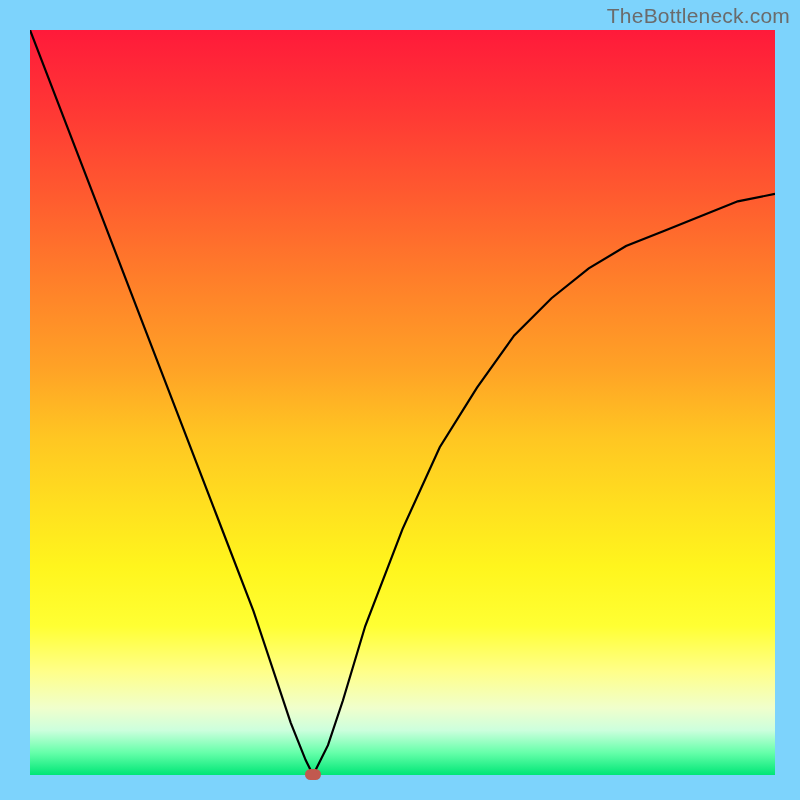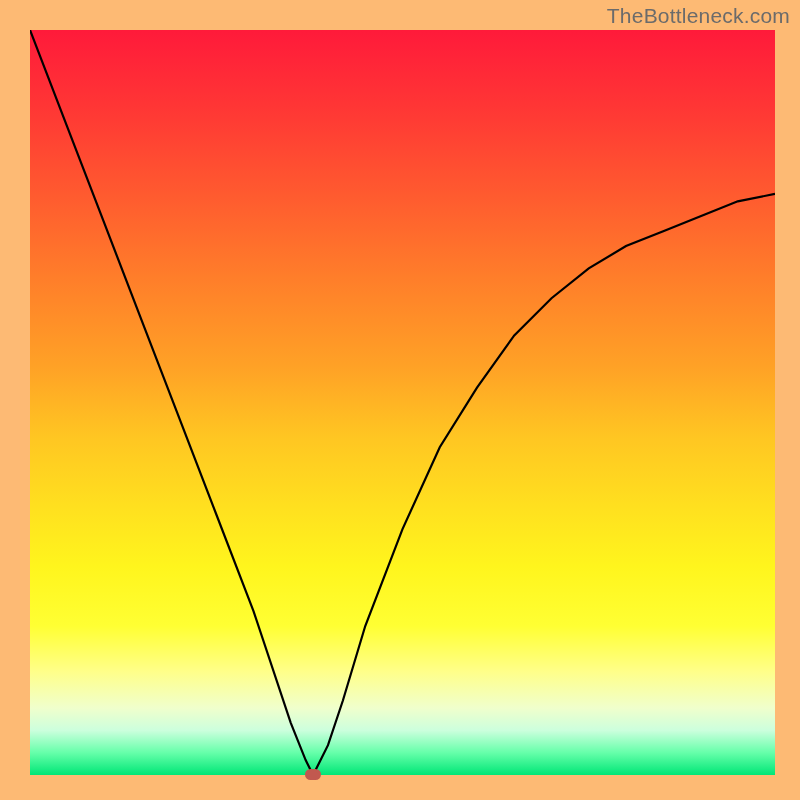--- a/index.html
+++ b/index.html
@@ -10,21 +10,21 @@
     position: relative;
     font-family: Arial, sans-serif;
     overflow: hidden;
   }
   .frame {
     position: absolute;
     top: 0;
     left: 0;
     width: 800px;
     height: 800px;
-    background: #fdba74;
+    background: #7dd3fc;
   }
   .plot-area {
     position: absolute;
     top: 30px;
     left: 30px;
     width: 745px;
     height: 745px;
     background: linear-gradient(to bottom,
       #ff1a3a 0%,
       #ff3535 10%,

